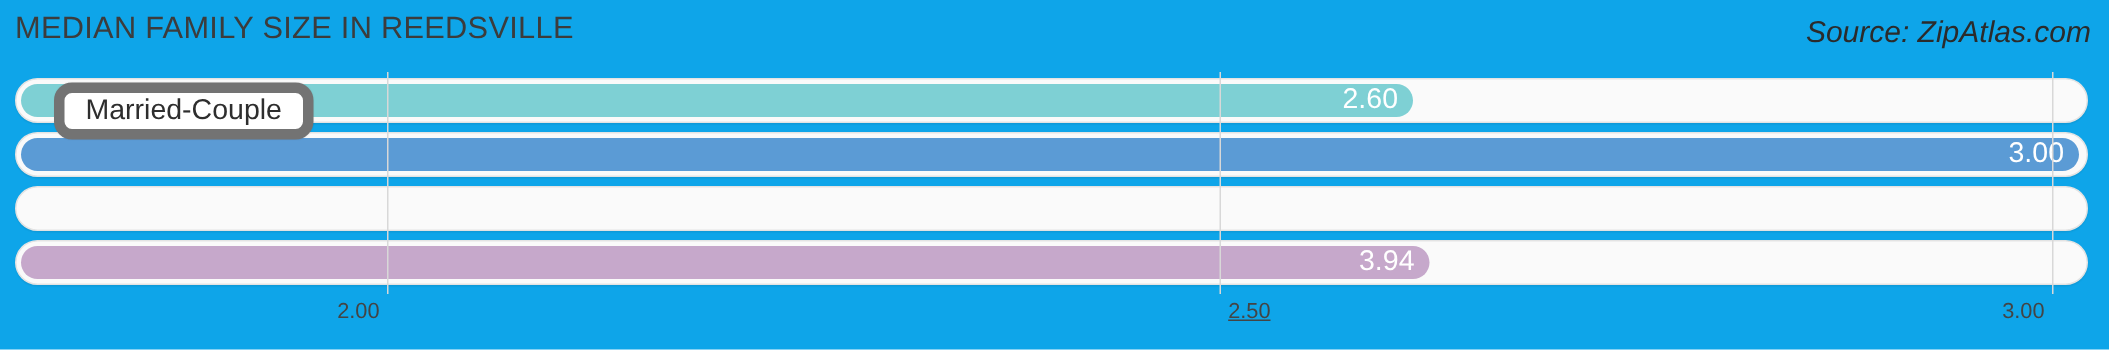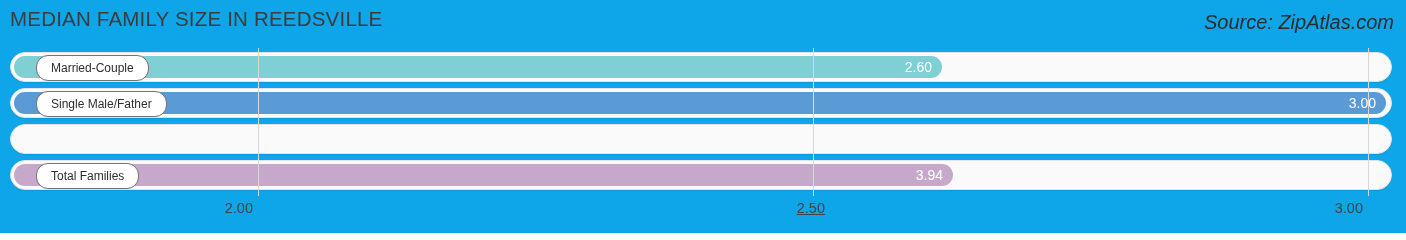--- a/index.html
+++ b/index.html
@@ -90,36 +90,36 @@
     border-radius: 11px;
     z-index: 2;
   }
 
   .bar-value {
     position: absolute;
     top: 0;
     right: 10px;
     height: 22px;
     line-height: 22px;
-    font-size: 14px;
+    font-size: 19px;
     color: #ffffff;
     white-space: nowrap;
   }
 
   .bar-label {
     position: absolute;
     left: 26px;
     top: 3px;
     height: 24px;
     line-height: 24px;
     padding: 0 14px;
     background: #ffffff;
-    border: 1px solid #737373;
+    border: 7px solid #737373;
     border-radius: 12px;
-    font-size: 12px;
+    font-size: 19px;
     color: #2e2e2e;
     white-space: nowrap;
     z-index: 6;
     box-shadow: 0 0 1px rgba(0,0,0,0.06);
   }
 
   
   #axis-area {
     position: absolute;
     left: 0;
@@ -157,36 +157,34 @@
         <span class="bar-value">2.60</span>
       </div>
       <div class="bar-label">Married-Couple</div>
     </div>
 
     <div class="bar-row" style="top:40px;">
       <div class="bar-track"></div>
       <div class="bar-fill" style="width:1372px;background:#5b9bd5;">
         <span class="bar-value">3.00</span>
       </div>
-      <div class="bar-label">Single Male/Father</div>
     </div>
 
     <div class="bar-row" style="top:76px;">
       <div class="bar-track"></div>
     </div>
 
     <div class="bar-row" style="top:112px;">
       <div class="bar-track"></div>
       <div class="bar-fill" style="width:939px;background:#c6a8cb;">
         <span class="bar-value">3.94</span>
       </div>
-      <div class="bar-label">Total Families</div>
     </div>
 
   </div>
 
   <div id="axis-area">
     <div class="axis-tick-label" style="left:258px;">2.00</div>
-    <div class="axis-tick-label" style="left:830px;text-decoration:underline;">2.50</div>
+    <div class="axis-tick-label" style="left:852px;text-decoration:underline;">2.50</div>
     <div class="axis-tick-label" style="left:1368px;">3.00</div>
   </div>
 
 </div>
 
 </body></html>

